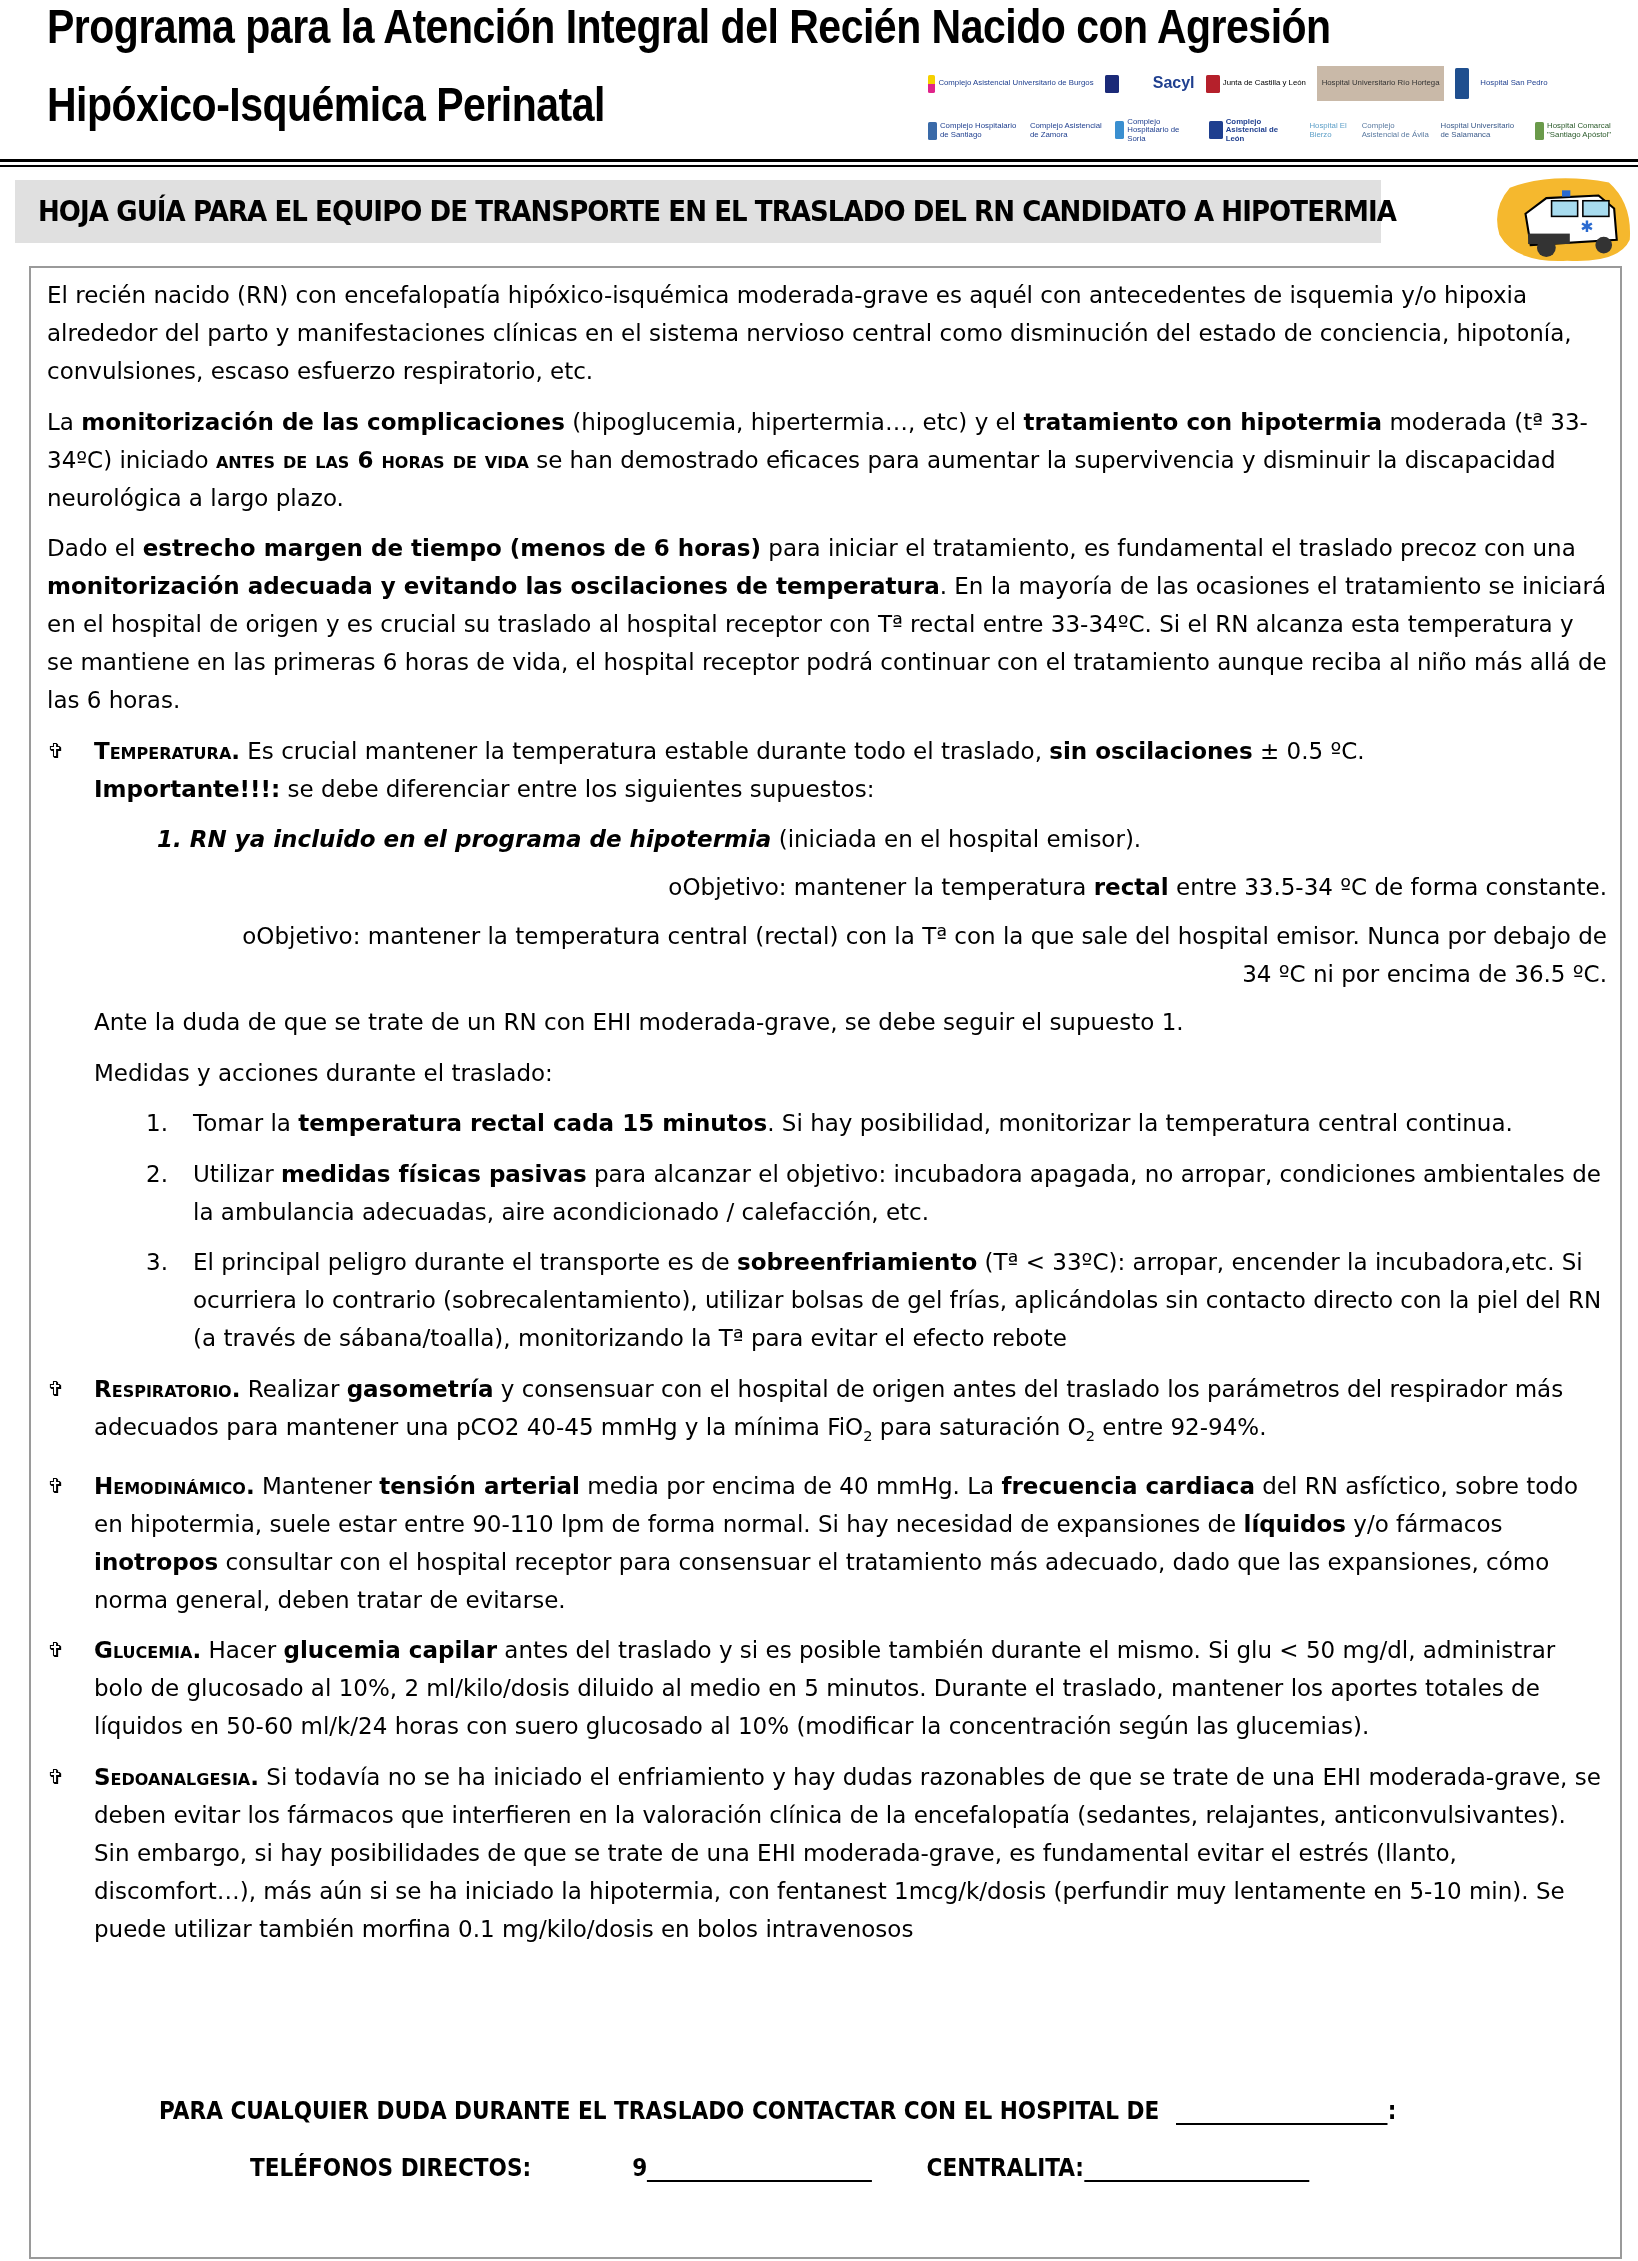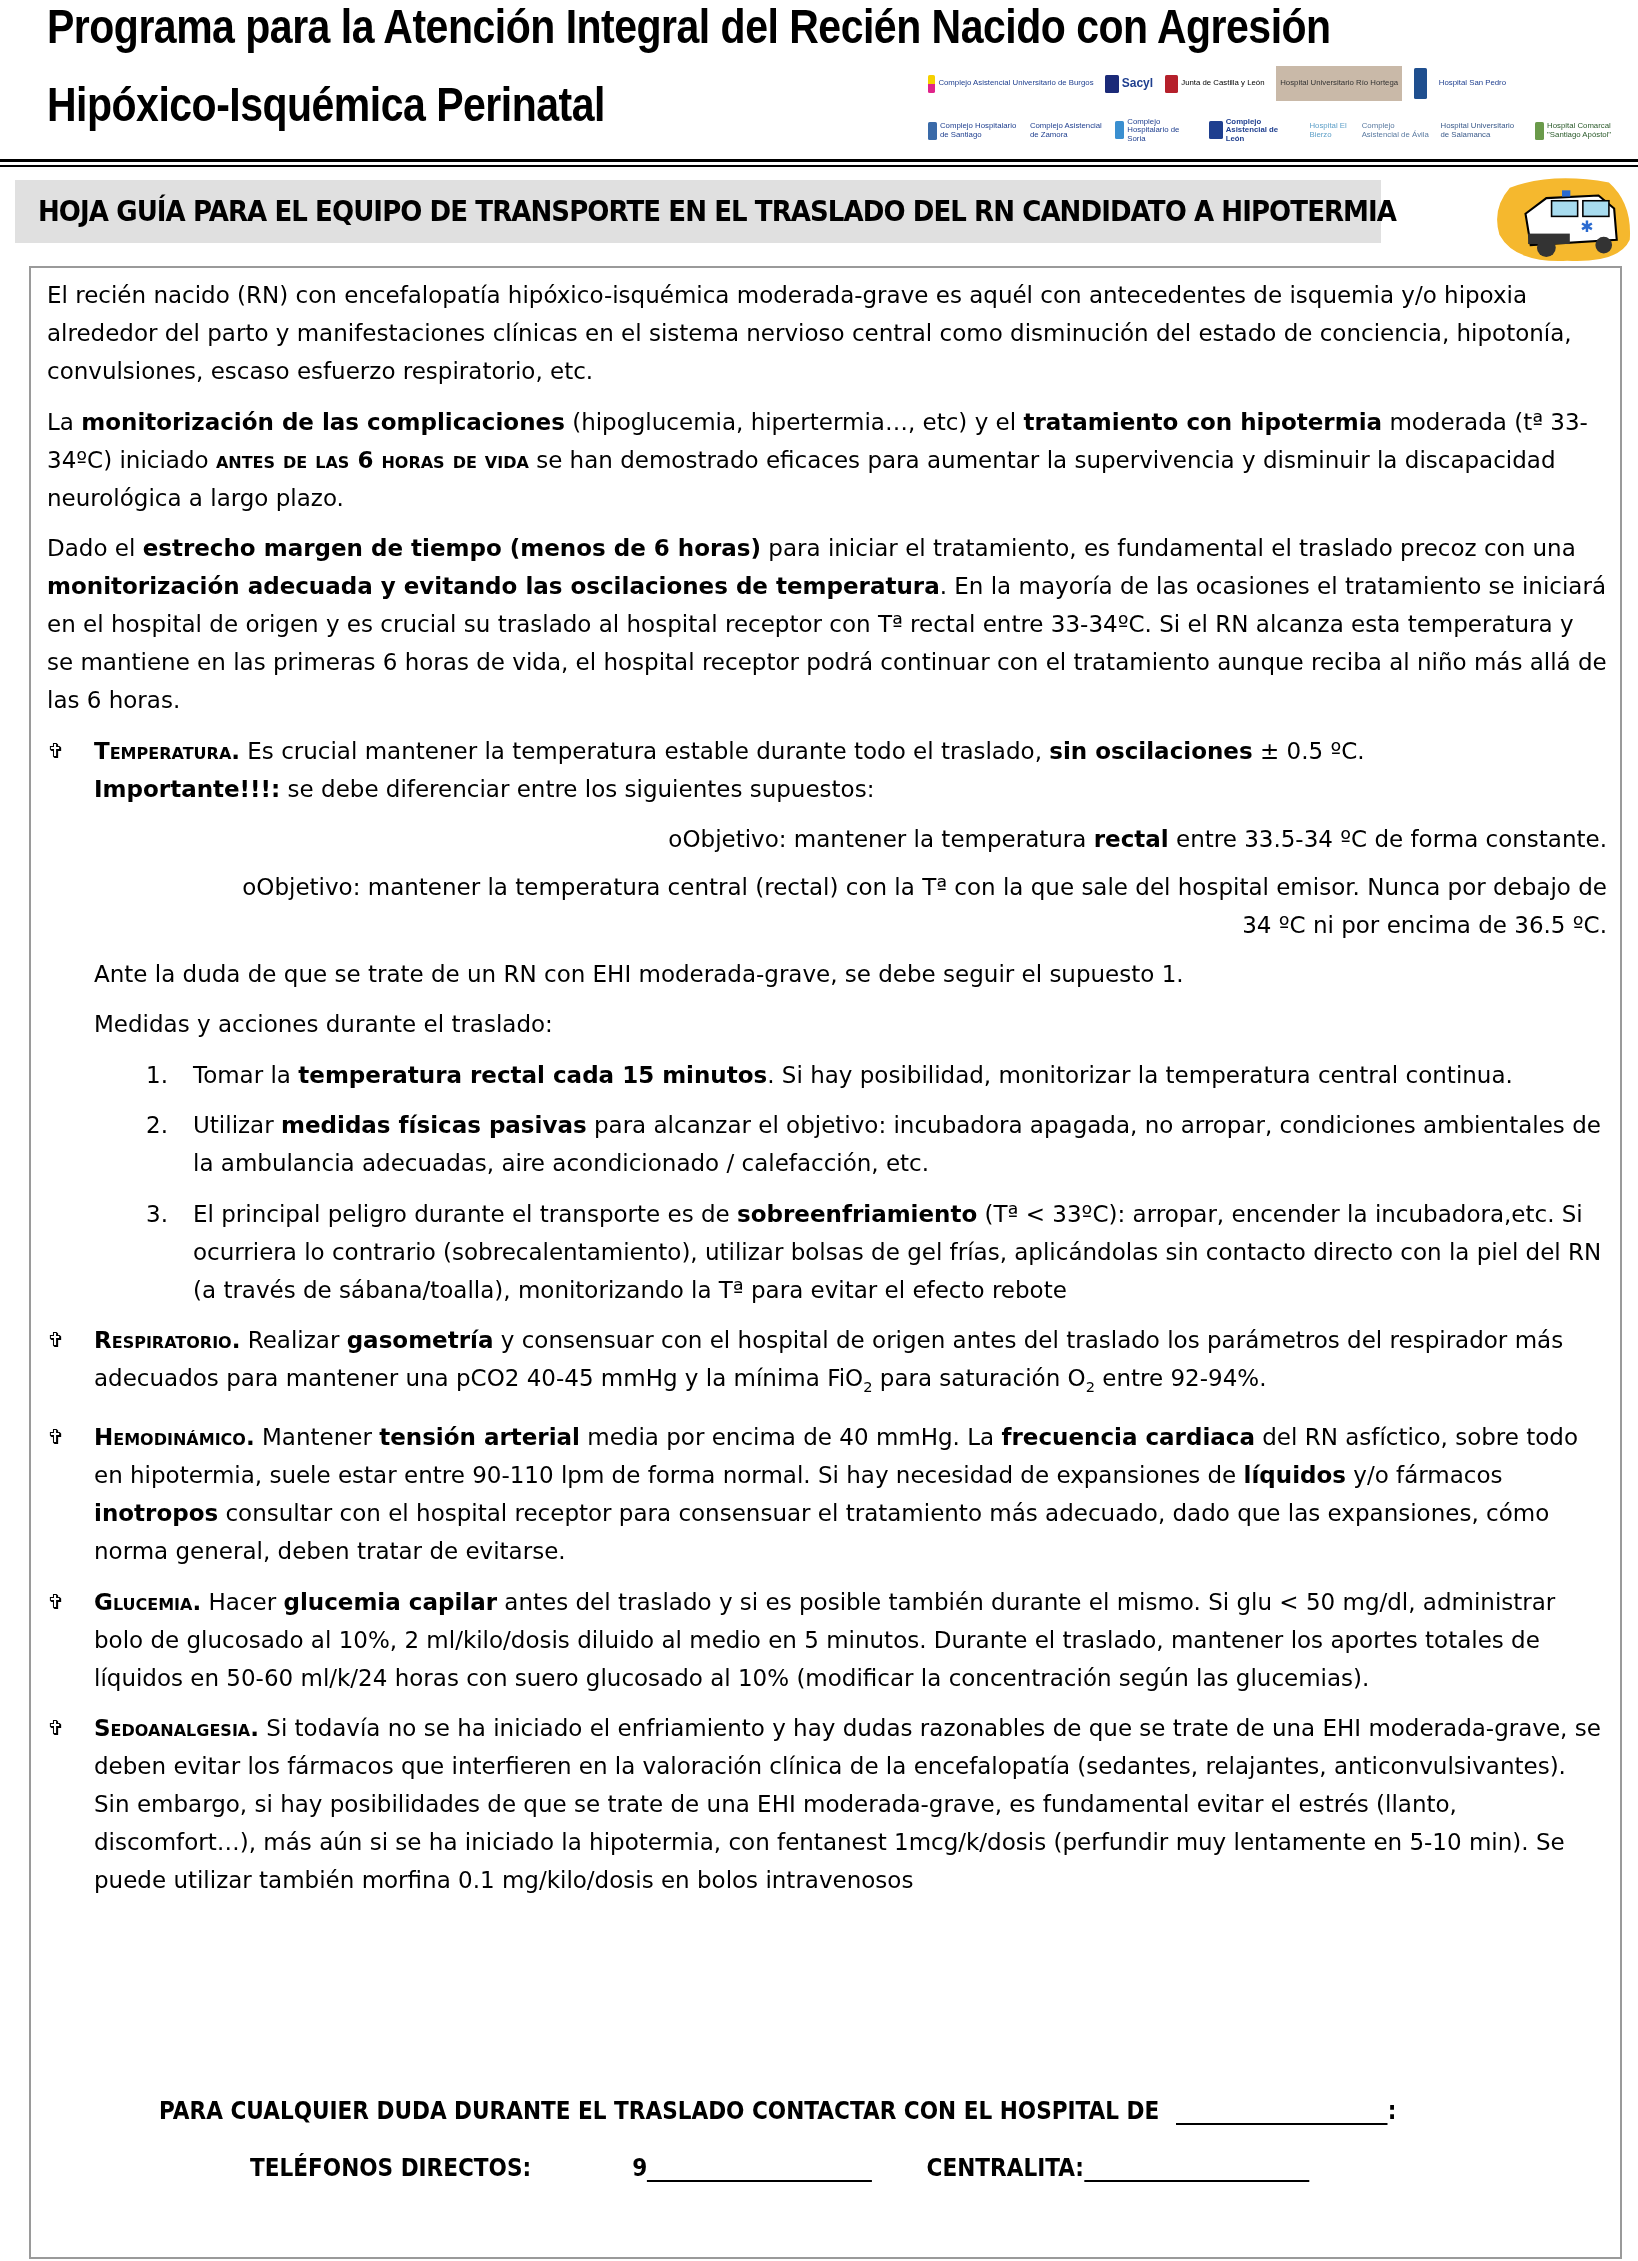--- a/index.html
+++ b/index.html
@@ -40,21 +40,21 @@
 <div class="title2">Hipóxico-Isquémica Perinatal</div>
 
 <div class="logos">
   <div class="logo-row">
     <div class="logo">
         <span class="mark" style="background:linear-gradient(#f5d000 50%,#e0248a 50%);width:7.3px;"></span>
         <span>Complejo Asistencial Universitario de Burgos</span>
       </div>
     <div class="logo">
         <span class="mark" style="background:#1b2a78;"></span>
-        <span style="font-size:12px;font-weight:bold;">Sacyl</span>
+        <span style="font-size:16px;font-weight:bold;margin-left:31px;">Sacyl</span>
       </div>
     <div class="logo">
         <span class="mark" style="background:#b5202b;"></span>
         <span style="color:#000;">Junta de Castilla y León</span>
       </div>
     <div class="logo" style="background:#c9b9a8;padding:2.1px 4.2px;height:31px;">
         <span style="color:#333;">Hospital Universitario Río Hortega</span>
       </div>
     <div class="logo">
         <span class="mark" style="background:#1f4f8f;height:31px;"></span>
@@ -122,20 +122,21 @@
   <p><span>El recién nacido (RN) con encefalopatía hipóxico-isquémica moderada-grave es aquél con antecedentes de isquemia y/o hipoxia alrededor del parto y manifestaciones clínicas en el sistema nervioso central como disminución del estado de conciencia, hipotonía, convulsiones, escaso esfuerzo respiratorio, etc.</span></p>
   <p><span>La </span><b>monitorización de las complicaciones</b><span> (hipoglucemia, hipertermia…,  etc) y el </span><b>tratamiento con hipotermia</b><span> moderada (tª 33-34ºC) iniciado </span><span class="sc">antes de las 6 horas de vida</span><span> se han demostrado eficaces para aumentar la supervivencia y disminuir la discapacidad neurológica a largo plazo.</span></p>
   <p><span>Dado el </span><b>estrecho margen de tiempo (menos de 6 horas)</b><span> para iniciar el tratamiento, es fundamental el traslado precoz con una </span><b>monitorización adecuada y evitando las oscilaciones de temperatura</b><span>. En la mayoría de las ocasiones el tratamiento se iniciará en el hospital de origen y es crucial su traslado al hospital receptor con Tª rectal entre 33-34ºC. Si el RN alcanza esta temperatura y se mantiene en las primeras 6 horas de vida, el hospital receptor podrá continuar con el tratamiento aunque reciba al niño más allá de las 6 horas.</span></p>
 
 
   <div class="sec">
     <span class="bullet">✞</span>
     <span class="sc">Temperatura.</span><span> Es crucial mantener la temperatura estable durante todo el traslado, </span><b>sin oscilaciones</b><span> ± 0.5 ºC.</span><br>
     <b>Importante!!!:</b><span> se debe diferenciar entre los siguientes supuestos:</span>
   </div>
+  <div class="ind1"><b><i>1. RN ya incluido en el programa de hipotermia</i></b><span> (iniciada en el hospital emisor).</span></div>
   <div class="ind2"><span class="o">o</span><span>Objetivo: mantener la temperatura </span><b>rectal</b><span> entre 33.5-34 ºC de forma constante.</span></div>
   <div class="ind2"><span class="o">o</span><span>Objetivo: mantener la temperatura central (rectal) con la Tª con la que sale del hospital emisor. Nunca por debajo de 34 ºC ni por encima de 36.5 ºC.</span></div>
   <p class="plain">Ante la duda de que se trate de un RN con EHI moderada-grave, se debe seguir el supuesto 1.</p>
   <p class="plain">Medidas y acciones durante el traslado:</p>
   <div class="num"><span class="n">1.</span><span>Tomar la </span><b>temperatura rectal cada 15 minutos</b><span>. Si hay posibilidad, monitorizar la temperatura central continua.</span></div>
   <div class="num"><span class="n">2.</span><span>Utilizar </span><b>medidas físicas pasivas</b><span> para alcanzar el objetivo: incubadora apagada, no arropar, condiciones ambientales de la ambulancia adecuadas, aire acondicionado / calefacción, etc.</span></div>
   <div class="num"><span class="n">3.</span><span>El principal peligro durante el transporte es de </span><b>sobreenfriamiento</b><span> (Tª &lt; 33ºC): arropar, encender la incubadora,etc. Si ocurriera lo contrario (sobrecalentamiento), utilizar bolsas de gel frías, aplicándolas sin contacto directo con la piel del RN (a través de sábana/toalla), monitorizando la Tª para evitar el efecto rebote</span></div>
 
   <div class="sec">
     <span class="bullet">✞</span>

